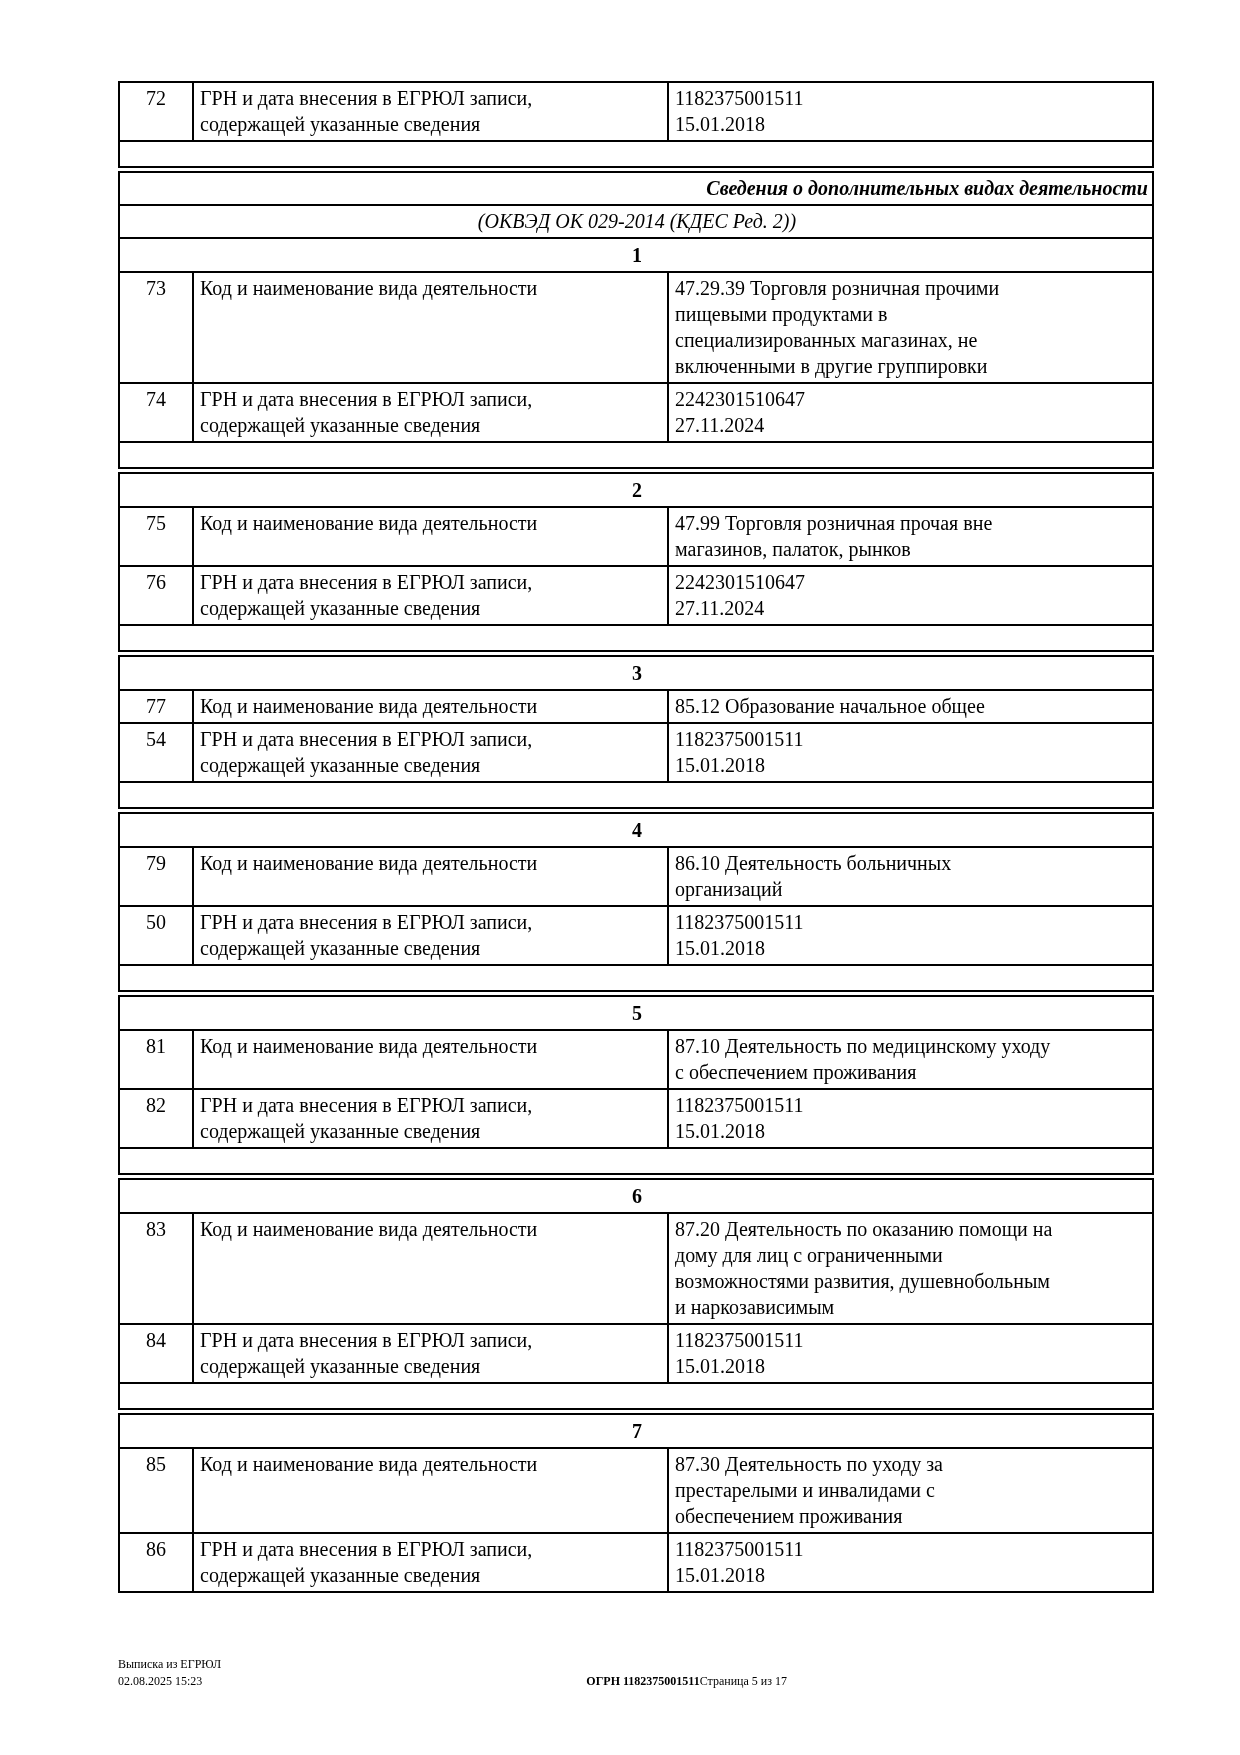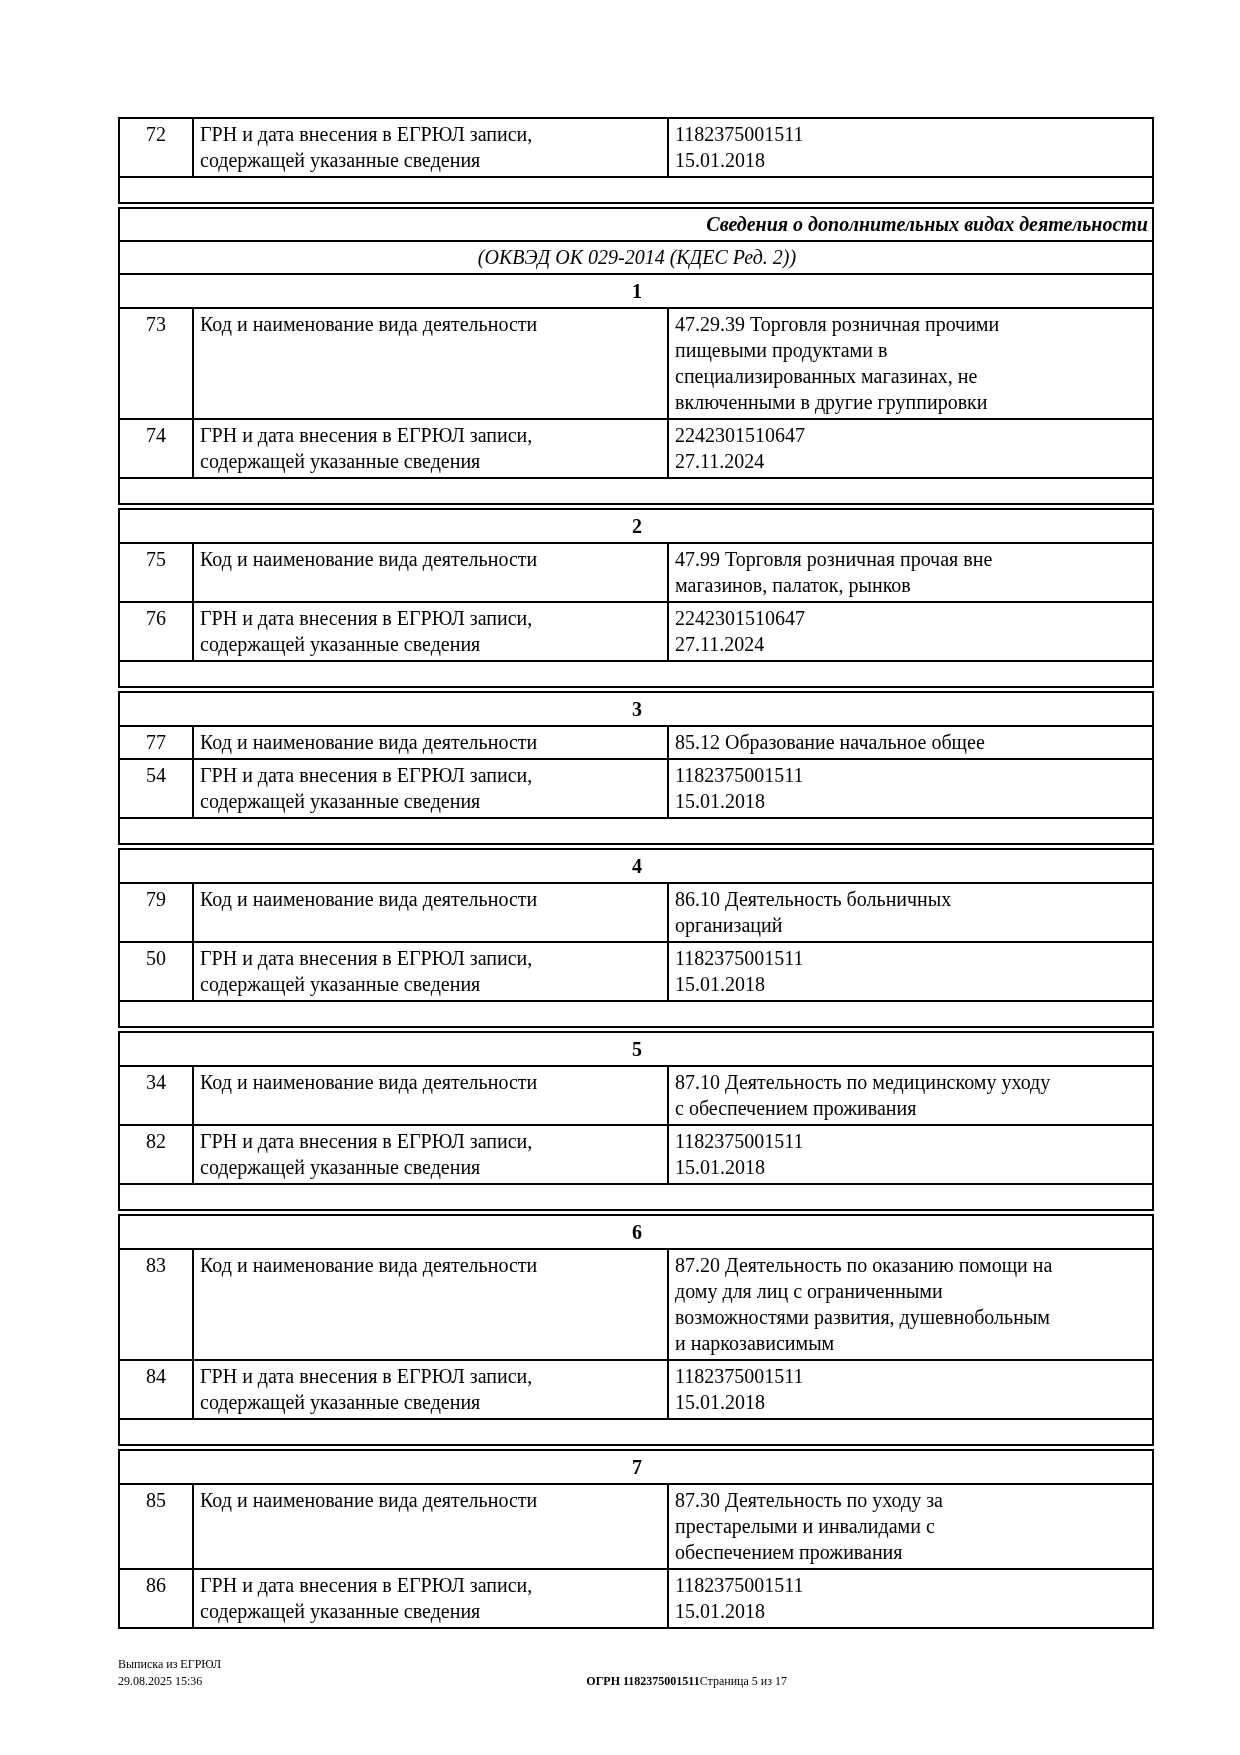--- a/index.html
+++ b/index.html
@@ -6,21 +6,21 @@
   .page {
     position: relative;
     width: 1240px;
     height: 1755px;
     margin: 0 auto;
     background: #ffffff;
     font-family: "Liberation Serif", serif;
     color: #000000;
     overflow: hidden;
   }
-  .content { position: absolute; left: 118px; top: 81px; width: 1034px; margin-top: 36px; }
+  .content { position: absolute; left: 118px; top: 81px; width: 1034px; }
   table.block {
     border-collapse: collapse;
     table-layout: fixed;
     width: 1034px;
   }
   table.block + table.block { margin-top: 3px; }
   col.w-num   { width: 74px; }
   col.w-label { width: 475px; }
   col.w-value { width: 485px; }
   td {
@@ -203,21 +203,21 @@
       <colgroup>
           <col class="w-num">
           <col class="w-label">
           <col class="w-value">
         </colgroup>
       <tbody>
           <tr>
         <td colspan="3" class="sec-num">5</td>
       </tr>
       <tr class="row">
-        <td class="c-num">34</td>
+        <td class="c-num">81</td>
         <td class="c-label">Код и наименование вида деятельности</td>
         <td class="c-value">87.10 Деятельность по медицинскому уходу
 с обеспечением проживания</td>
       </tr>
       <tr class="row">
         <td class="c-num">82</td>
         <td class="c-label">ГРН и дата внесения в ЕГРЮЛ записи,
 содержащей указанные сведения</td>
         <td class="c-value">1182375001511
 15.01.2018</td>
@@ -284,18 +284,18 @@
 15.01.2018</td>
       </tr>
     </tbody>
       </table>
 
   </div>
 
   <div class="footer">
     <div class="f-left">
       <div>Выписка из ЕГРЮЛ</div>
-      <div>29.08.2025 15:36</div>
+      <div>02.08.2025 15:23</div>
     </div>
     <div class="f-center">ОГРН 1182375001511</div>
     <div class="f-right">Страница 5 из 17</div>
   </div>
 </div>
 
 </body></html>

